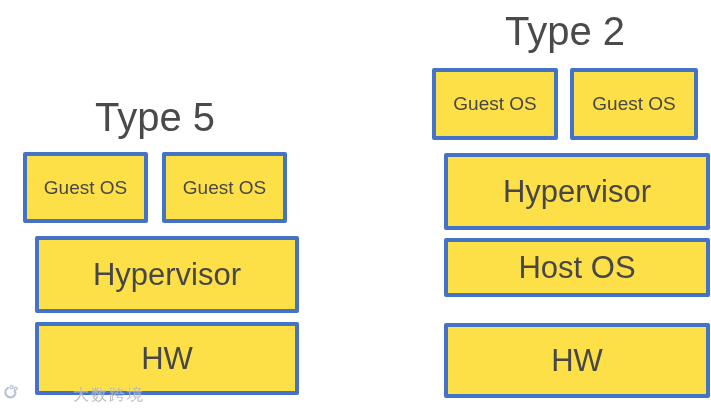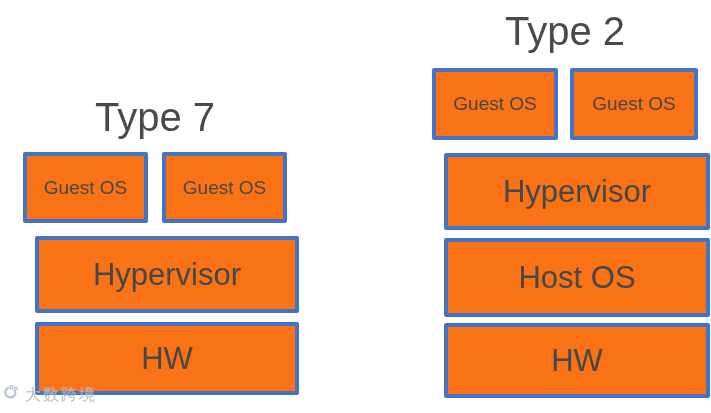--- a/index.html
+++ b/index.html
@@ -20,21 +20,21 @@
     position: absolute;
     text-align: center;
     font-size: 40px;
     line-height: 1.15;
     color: #4a4a4a;
     white-space: nowrap;
   }
   .box {
     position: absolute;
     box-sizing: border-box;
-    background: #f97316;
+    background: #fde047;
     border: 4px solid #4472c4;
     border-radius: 2px;
     display: flex;
     align-items: center;
     justify-content: center;
     text-align: center;
     white-space: nowrap;
   }
   .box.small { font-size: 19px; }
   .box.big   { font-size: 31px; margin-left: 12px; }
@@ -44,47 +44,48 @@
   #t1-guest-l { left: 23px;  top: 152px; width: 125px; height: 71px; }
   #t1-guest-r { left: 162px; top: 152px; width: 125px; height: 71px; }
   #t1-hyp     { left: 23px;  top: 236px; width: 264px; height: 77px; }
   #t1-hw      { left: 23px;  top: 322px; width: 264px; height: 73px; }
 
   
   #t2-title   { left: 432px; top: 8px;   width: 266px; }
   #t2-guest-l { left: 432px; top: 68px;  width: 126px; height: 72px; }
   #t2-guest-r { left: 570px; top: 68px;  width: 128px; height: 72px; }
   #t2-hyp     { left: 432px; top: 153px; width: 266px; height: 77px; }
-  #t2-host    { left: 432px; top: 238px; width: 266px; height: 79px; }
+  #t2-host    { left: 432px; top: 238px; width: 266px; height: 59px; }
   #t2-hw      { left: 432px; top: 323px; width: 266px; height: 75px; }
 
   .watermark {
     position: absolute;
     left: 3px;
     top: 384px;
     display: flex;
     align-items: center;
     gap: 2px;
     z-index: 5;
     pointer-events: none;
   }
   .watermark-text {
     font-size: 16px;
     letter-spacing: 2px;
     color: rgba(145, 150, 158, 0.65);
     text-shadow: 0 0 1px rgba(255,255,255,0.8);
+    margin-left: 48px;
   }
   .watermark-icon { display: inline-block; }
 </style>
 </head>
 <body>
 
 <div class="canvas">
 
-  <div class="diagram-title" id="t1-title">Type 7</div>
+  <div class="diagram-title" id="t1-title">Type 5</div>
 
   <div class="box small" id="t1-guest-l">Guest OS</div>
 
   <div class="box small" id="t1-guest-r">Guest OS</div>
 
   <div class="box big" id="t1-hyp">Hypervisor</div>
 
   <div class="box big" id="t1-hw">HW</div>
 
   <div class="diagram-title" id="t2-title">Type 2</div>

